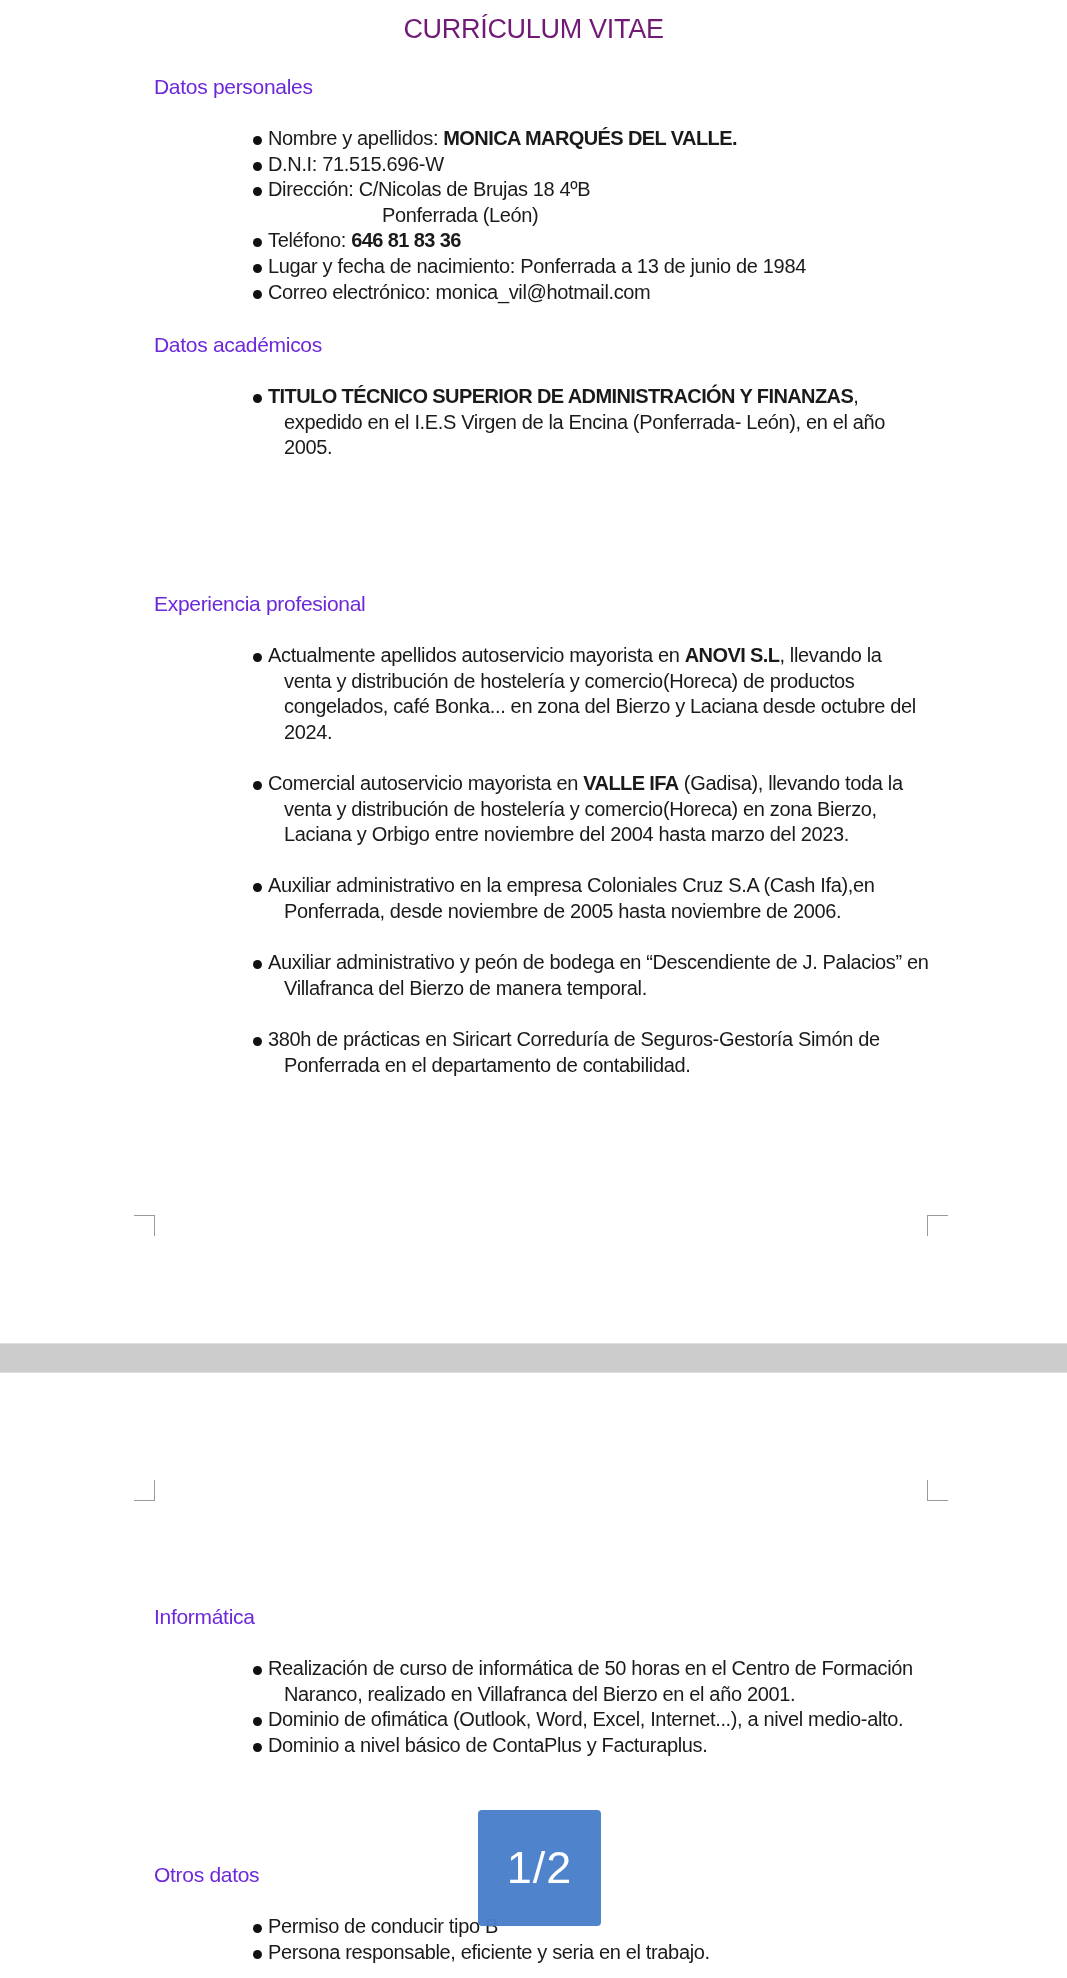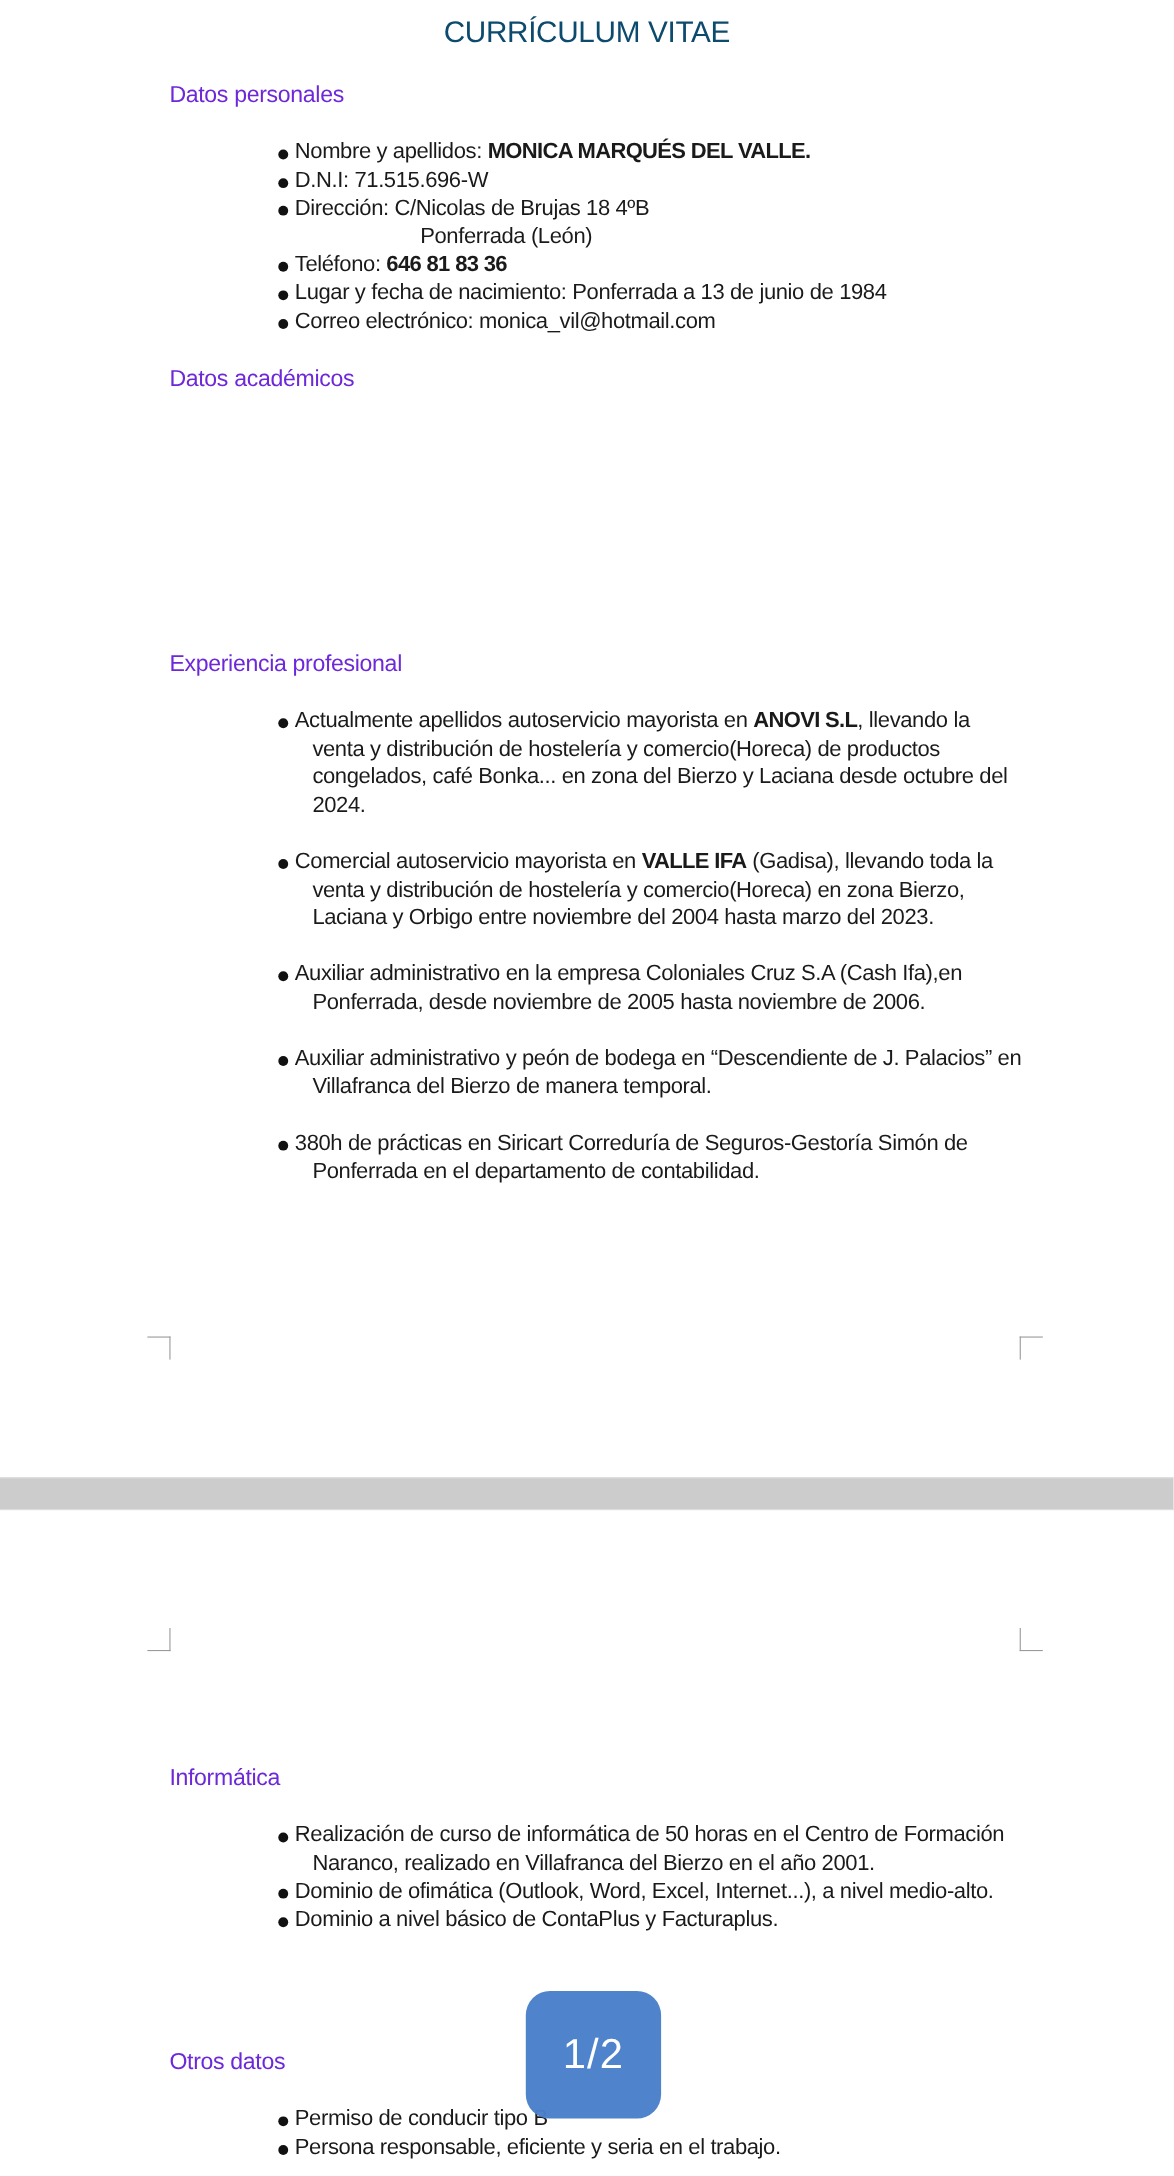--- a/index.html
+++ b/index.html
@@ -8,40 +8,40 @@
     background: #ffffff; color: #1a1a1a;
     font-family: "Liberation Sans", sans-serif;
   }
   .page { position: absolute; left: 0; width: 1067px; background: #fff; }
   .page1 { top: 0; height: 1345px; }
   .gap { position: absolute; left: 0; top: 1343px; width: 1067px; height: 30px;
          background: #cccccc; border-top: 1px solid #e0e0e0; border-bottom: 1px solid #e0e0e0; box-sizing: border-box; }
   .page2 { top: 1373px; height: 605px; }
 
   .title { position: absolute; top: 14px; left: 0; width: 1067px; text-align: center;
-           font-size: 27px; letter-spacing: -0.3px; color: #0c4a6e; }
+           font-size: 27px; letter-spacing: -0.3px; color: #701a75; }
   .heading { position: absolute; left: 154px; font-size: 21px; color: #6d28d9; letter-spacing: -0.3px; }
   .list { position: absolute; left: 250px; width: 680px; margin: 0; padding: 0; list-style: none;
           font-size: 20px; line-height: 25.6px; letter-spacing: -0.35px; }
   .list li { position: relative; padding-left: 18px; margin: 0; }
   .list li .txt { display: block; padding-left: 0; }
   .bullet { position: absolute; left: 3px; top: 10px; width: 9px; height: 9px; border-radius: 50%; background: #111; }
   .bold { font-weight: bold; letter-spacing: -0.6px; }
   .cont { display: block; padding-left: 114px; }
   .spaced { margin-top: 25.6px !important; }
 
   .corner { position: absolute; width: 20px; height: 20px; border-color: #9a9a9a; border-style: solid; border-width: 0; }
   .c-tl { border-top-width: 1.5px; border-right-width: 1px; }
   .c-tr { border-top-width: 1.5px; border-left-width: 1px; }
   .c-bl { border-bottom-width: 1.5px; border-right-width: 1px; }
   .c-br { border-bottom-width: 1.5px; border-left-width: 1px; }
 
   .page-badge { position: absolute; left: 478px; top: 1810px; width: 123px; height: 116px;
-                background: #4a7fcb; opacity: 0.97; border-radius: 22px; color: #fff;
-                font-size: 38px; display: flex; align-items: center; justify-content: center; letter-spacing: 1px; }
+                background: #4a7fcb; opacity: 0.97; border-radius: 4px; color: #fff;
+                font-size: 45px; display: flex; align-items: center; justify-content: center; letter-spacing: 1px; }
 </style>
 </head>
 <body>
 
 <div class="page page1">
   <div class="title">CURRÍCULUM VITAE</div>
 
   <div class="heading" style="top:75px;">Datos personales</div>
   <ul class="list" style="top:126px;">
     <li>
@@ -66,20 +66,24 @@
       <span>Lugar y fecha de nacimiento: Ponferrada a 13 de junio de 1984</span>
     </li>
     <li>
       <span class="bullet"></span>
       <span>Correo electrónico: monica_vil@hotmail.com</span>
     </li>
   </ul>
 
   <div class="heading" style="top:333px;">Datos académicos</div>
   <ul class="list" style="top:384px;">
+    <li>
+      <span class="bullet"></span>
+      <span class="txt" style="padding-left:16px;text-indent:-16px;"><span class="bold">TITULO TÉCNICO SUPERIOR DE ADMINISTRACIÓN Y FINANZAS</span><span>, expedido en el I.E.S Virgen de la Encina (Ponferrada- León), en el año 2005.</span></span>
+    </li>
   </ul>
 
   <div class="heading" style="top:592px;">Experiencia profesional</div>
   <ul class="list" style="top:643px;">
     <li>
       <span class="bullet"></span>
       <span class="txt" style="padding-left:16px;text-indent:-16px;"><span>Actualmente apellidos autoservicio mayorista en </span><span class="bold">ANOVI S.L</span><span>, llevando la venta y distribución de hostelería y comercio(Horeca) de productos congelados, café Bonka... en zona del Bierzo y Laciana desde octubre del 2024.</span></span>
     </li>
     <li class="spaced">
       <span class="bullet"></span>

